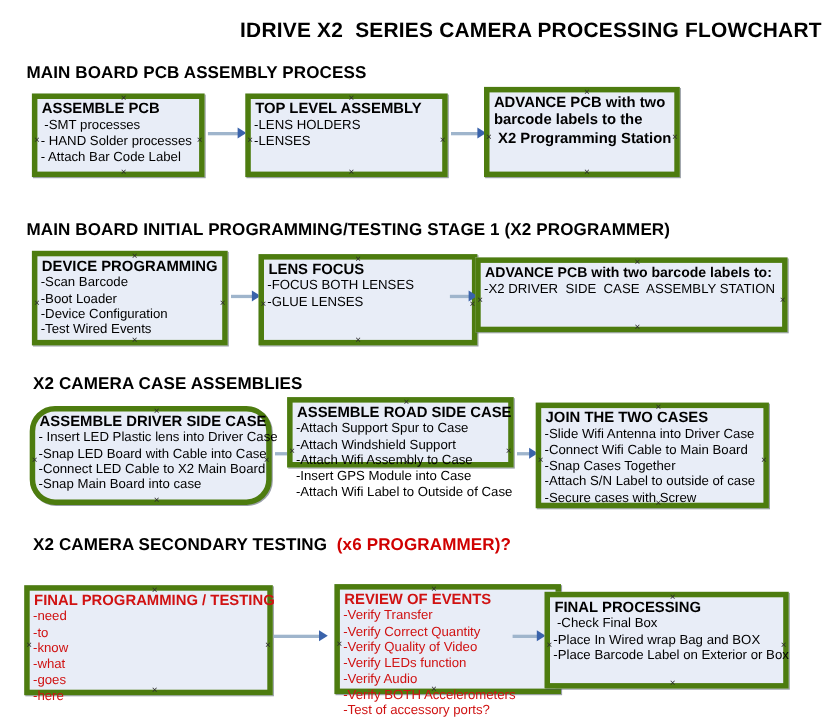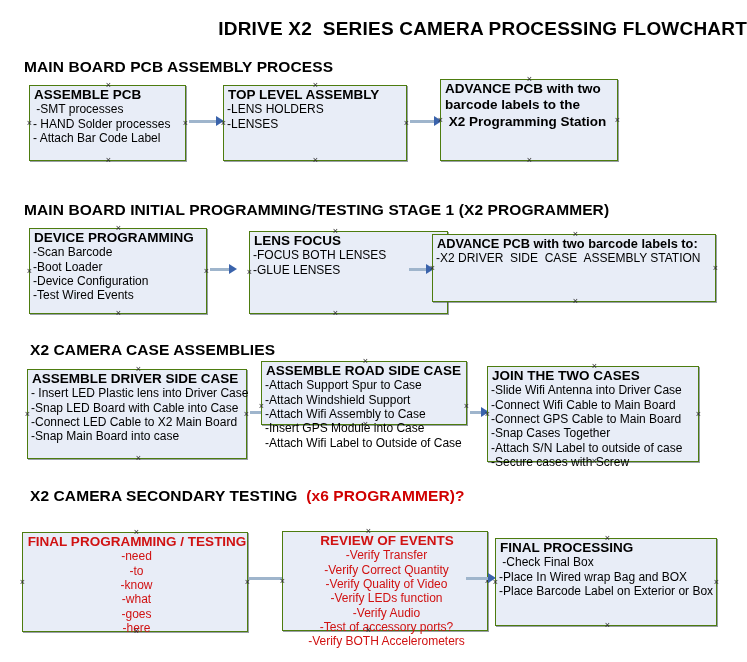--- a/index.html
+++ b/index.html
@@ -38,21 +38,21 @@
   #section-header-0 { left: 24px; top: 58px; }
   #section-header-1 { left: 24px; top: 201px; }
   #section-header-2 { left: 30px; top: 341px; }
   #section-header-3 { left: 30px; top: 487px; }
   .hdr-accent { color: #d00000; }
 
   
   .flow-box {
     position: absolute;
     background: #e8edf7;
-    border: 1px solid #4d7c0f;
+    border: 5px solid #4d7c0f;
     box-sizing: border-box;
     box-shadow: 1px 1px 0 0 rgba(70,80,95,0.55);
     overflow: visible;
   }
   .box-title {
     font-size: 13.5px;
     font-weight: bold;
     line-height: 1.06;
     white-space: pre;
     display: block;
@@ -62,21 +62,21 @@
     padding: 0 0 0 3px;
     display: block;
   }
   .box-line {
     font-size: 12px;
     line-height: 1.195;
     white-space: pre;
     display: block;
   }
   .red .box-title,
-  .red .box-line { color: #d01212; text-align: center; }
+  .red .box-line { color: #d01212; }
 
   
   .title-sm .box-title { font-size: 12.8px; }
 
   
   .connector {
     position: absolute;
     height: 3px;
     background: #9fb5cc;
   }
@@ -162,21 +162,21 @@
   </span>
   <span class="handle" style="left:85px; top:-4px;"></span>
   <span class="handle" style="left:85px; bottom:-4px;"></span>
   <span class="handle" style="left:-4px; top:39px;"></span>
   <span class="handle" style="right:-4px; top:39px;"></span>
 </div>
 
 <div class="connector" style="left:210px; top:268px; width:22px;"></div>
 <div class="arrowhead" style="left:229px; top:264px;"></div>
 
-<div class="flow-box" id="box-2-2" style="left:249px; top:231px; width:199px; height:83px;">
+<div class="flow-box" id="box-2-2" style="left:235px; top:231px; width:199px; height:83px;">
   <span class="box-title">LENS FOCUS</span>
   <span class="box-lines">
     <span class="box-line">-FOCUS BOTH LENSES</span>
     <span class="box-line">-GLUE LENSES</span>
   </span>
   <span class="handle" style="left:82px; top:-4px;"></span>
   <span class="handle" style="left:82px; bottom:-4px;"></span>
   <span class="handle" style="left:-4px; top:37px;"></span>
   <span class="handle" style="right:-4px; top:37px;"></span>
 </div>
@@ -190,21 +190,21 @@
     <span class="box-line">-X2 DRIVER  SIDE  CASE  ASSEMBLY STATION</span>
   </span>
   <span class="handle" style="left:139px; top:-4px;"></span>
   <span class="handle" style="left:139px; bottom:-4px;"></span>
   <span class="handle" style="left:-4px; top:30px;"></span>
   <span class="handle" style="right:-4px; top:30px;"></span>
 </div>
 
 <div class="section-header" id="section-header-2"><span>X2 CAMERA CASE ASSEMBLIES</span></div>
 
-<div class="flow-box" id="box-3-1" style="left:27px; top:369px; width:220px; height:90px;">
+<div class="flow-box" id="box-3-1" style="left:27px; top:369px; width:220px; height:90px;border-radius:23px;">
   <span class="box-title">ASSEMBLE DRIVER SIDE CASE</span>
   <span class="box-lines">
     <span class="box-line">- Insert LED Plastic lens into Driver Case</span>
     <span class="box-line">-Snap LED Board with Cable into Case</span>
     <span class="box-line">-Connect LED Cable to X2 Main Board</span>
     <span class="box-line">-Snap Main Board into case</span>
   </span>
   <span class="handle" style="left:107px; top:-4px;"></span>
   <span class="handle" style="left:107px; bottom:-4px;"></span>
   <span class="handle" style="left:-4px; top:41px;"></span>
@@ -230,21 +230,20 @@
 </div>
 
 <div class="connector" style="left:470px; top:411px; width:14px;"></div>
 <div class="arrowhead" style="left:481px; top:407px;"></div>
 
 <div class="flow-box" id="box-3-3" style="left:487px; top:366px; width:212px; height:96px;">
   <span class="box-title">JOIN THE TWO CASES</span>
   <span class="box-lines">
     <span class="box-line">-Slide Wifi Antenna into Driver Case</span>
     <span class="box-line">-Connect Wifi Cable to Main Board</span>
-    <span class="box-line">-Connect GPS Cable to Main Board</span>
     <span class="box-line">-Snap Cases Together</span>
     <span class="box-line">-Attach S/N Label to outside of case</span>
     <span class="box-line">-Secure cases with Screw</span>
   </span>
   <span class="handle" style="left:103px; top:-4px;"></span>
   <span class="handle" style="left:103px; bottom:-4px;"></span>
   <span class="handle" style="left:-4px; top:44px;"></span>
   <span class="handle" style="right:-4px; top:44px;"></span>
 </div>
 
@@ -262,30 +261,30 @@
   </span>
   <span class="handle" style="left:110px; top:-4px;"></span>
   <span class="handle" style="left:110px; bottom:-4px;"></span>
   <span class="handle" style="left:-4px; top:46px;"></span>
   <span class="handle" style="right:-4px; top:46px;"></span>
 </div>
 
 <div class="connector" style="left:249px; top:577px; width:46px;"></div>
 <div class="arrowhead" style="left:290px; top:573px;"></div>
 
-<div class="flow-box red" id="box-4-2" style="left:282px; top:531px; width:206px; height:100px;">
+<div class="flow-box red" id="box-4-2" style="left:304px; top:531px; width:206px; height:100px;">
   <span class="box-title">REVIEW OF EVENTS</span>
   <span class="box-lines">
     <span class="box-line">-Verify Transfer</span>
     <span class="box-line">-Verify Correct Quantity</span>
     <span class="box-line">-Verify Quality of Video</span>
     <span class="box-line">-Verify LEDs function</span>
     <span class="box-line">-Verify Audio</span>
+    <span class="box-line">-Verify BOTH Accelerometers</span>
     <span class="box-line">-Test of accessory ports?</span>
-    <span class="box-line">-Verify BOTH Accelerometers</span>
   </span>
   <span class="handle" style="left:82px; top:-4px;"></span>
   <span class="handle" style="left:82px; bottom:-4px;"></span>
   <span class="handle" style="left:-4px; top:46px;"></span>
   <span class="handle" style="right:-4px; top:46px;"></span>
 </div>
 
 <div class="connector" style="left:466px; top:577px; width:26px;"></div>
 <div class="arrowhead" style="left:488px; top:573px;"></div>
 

